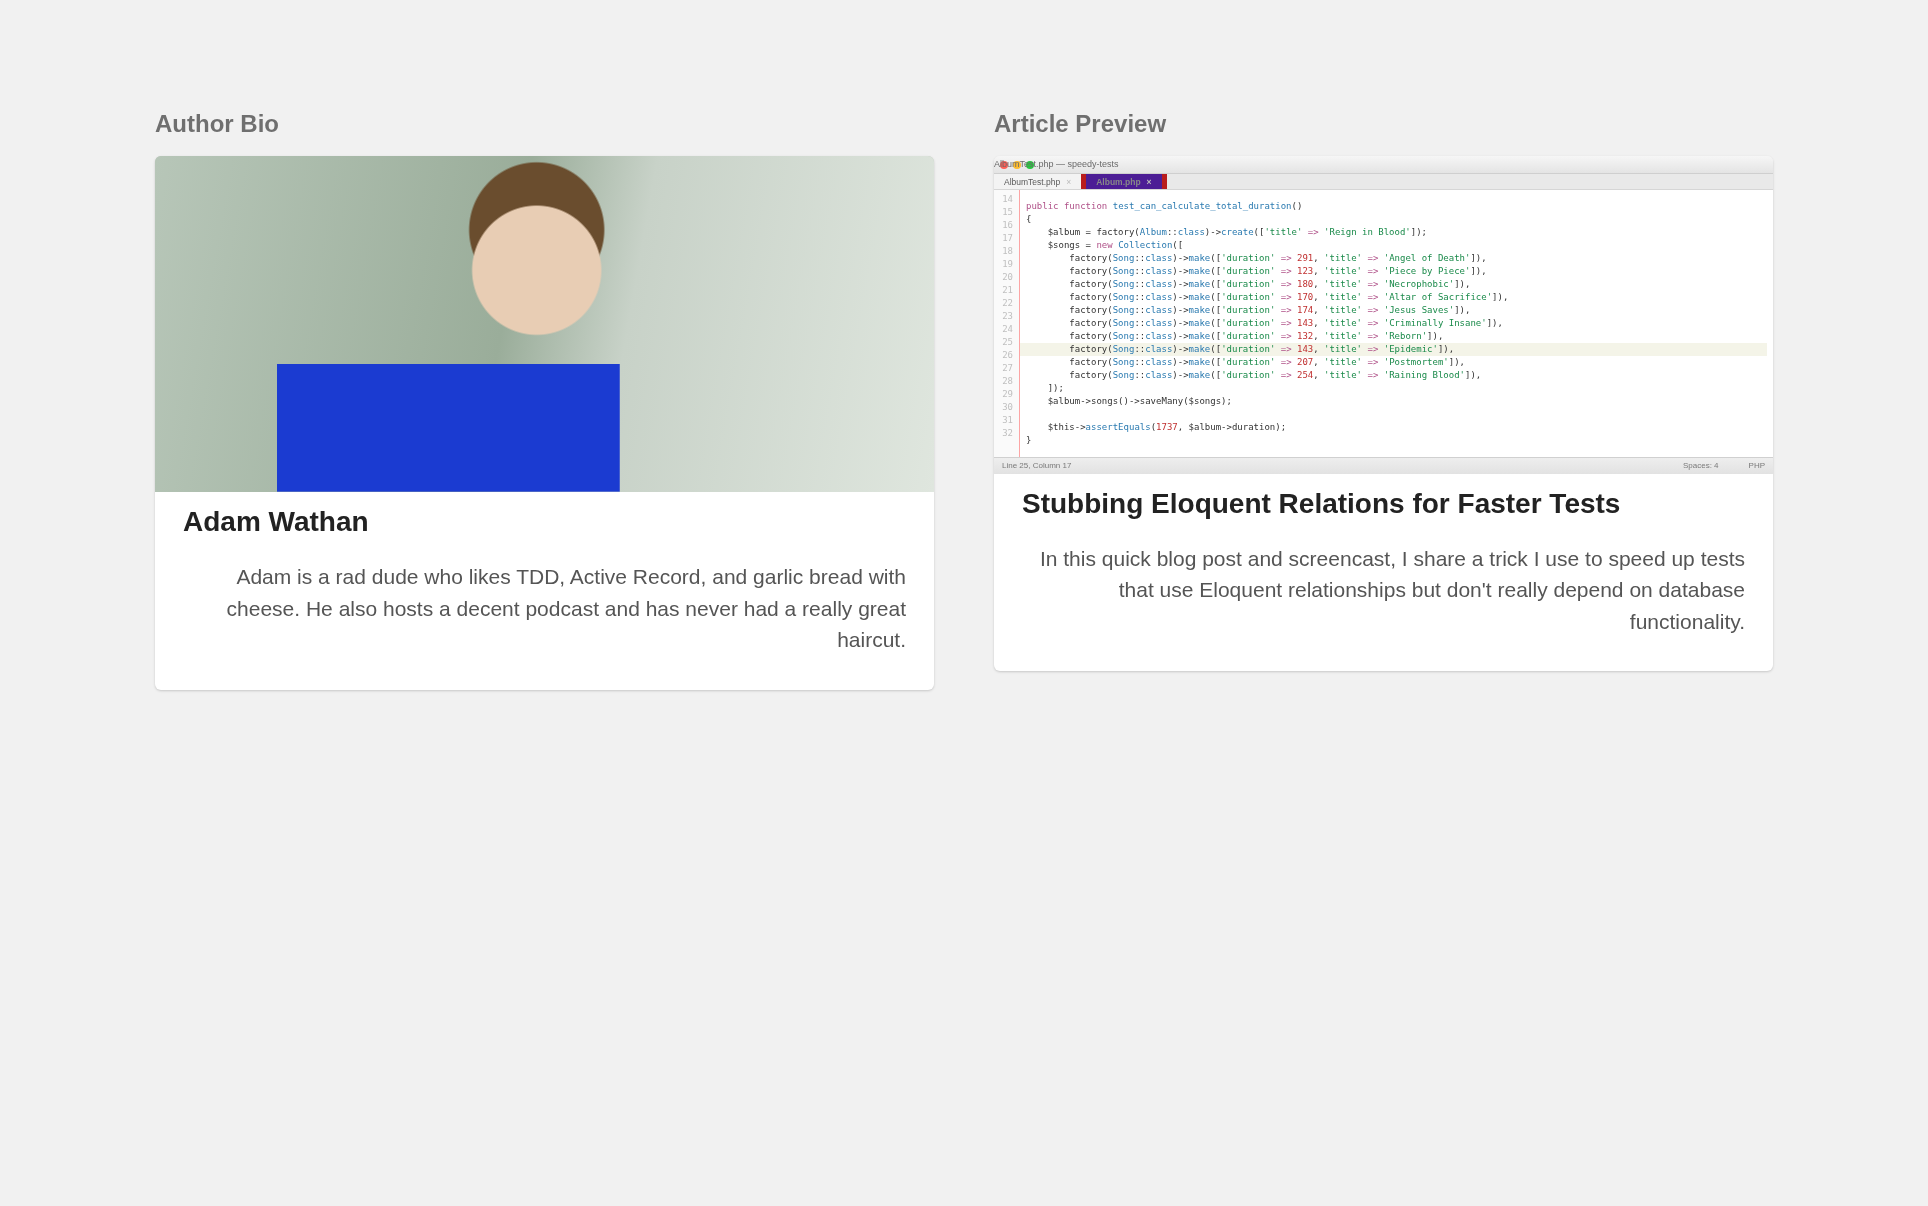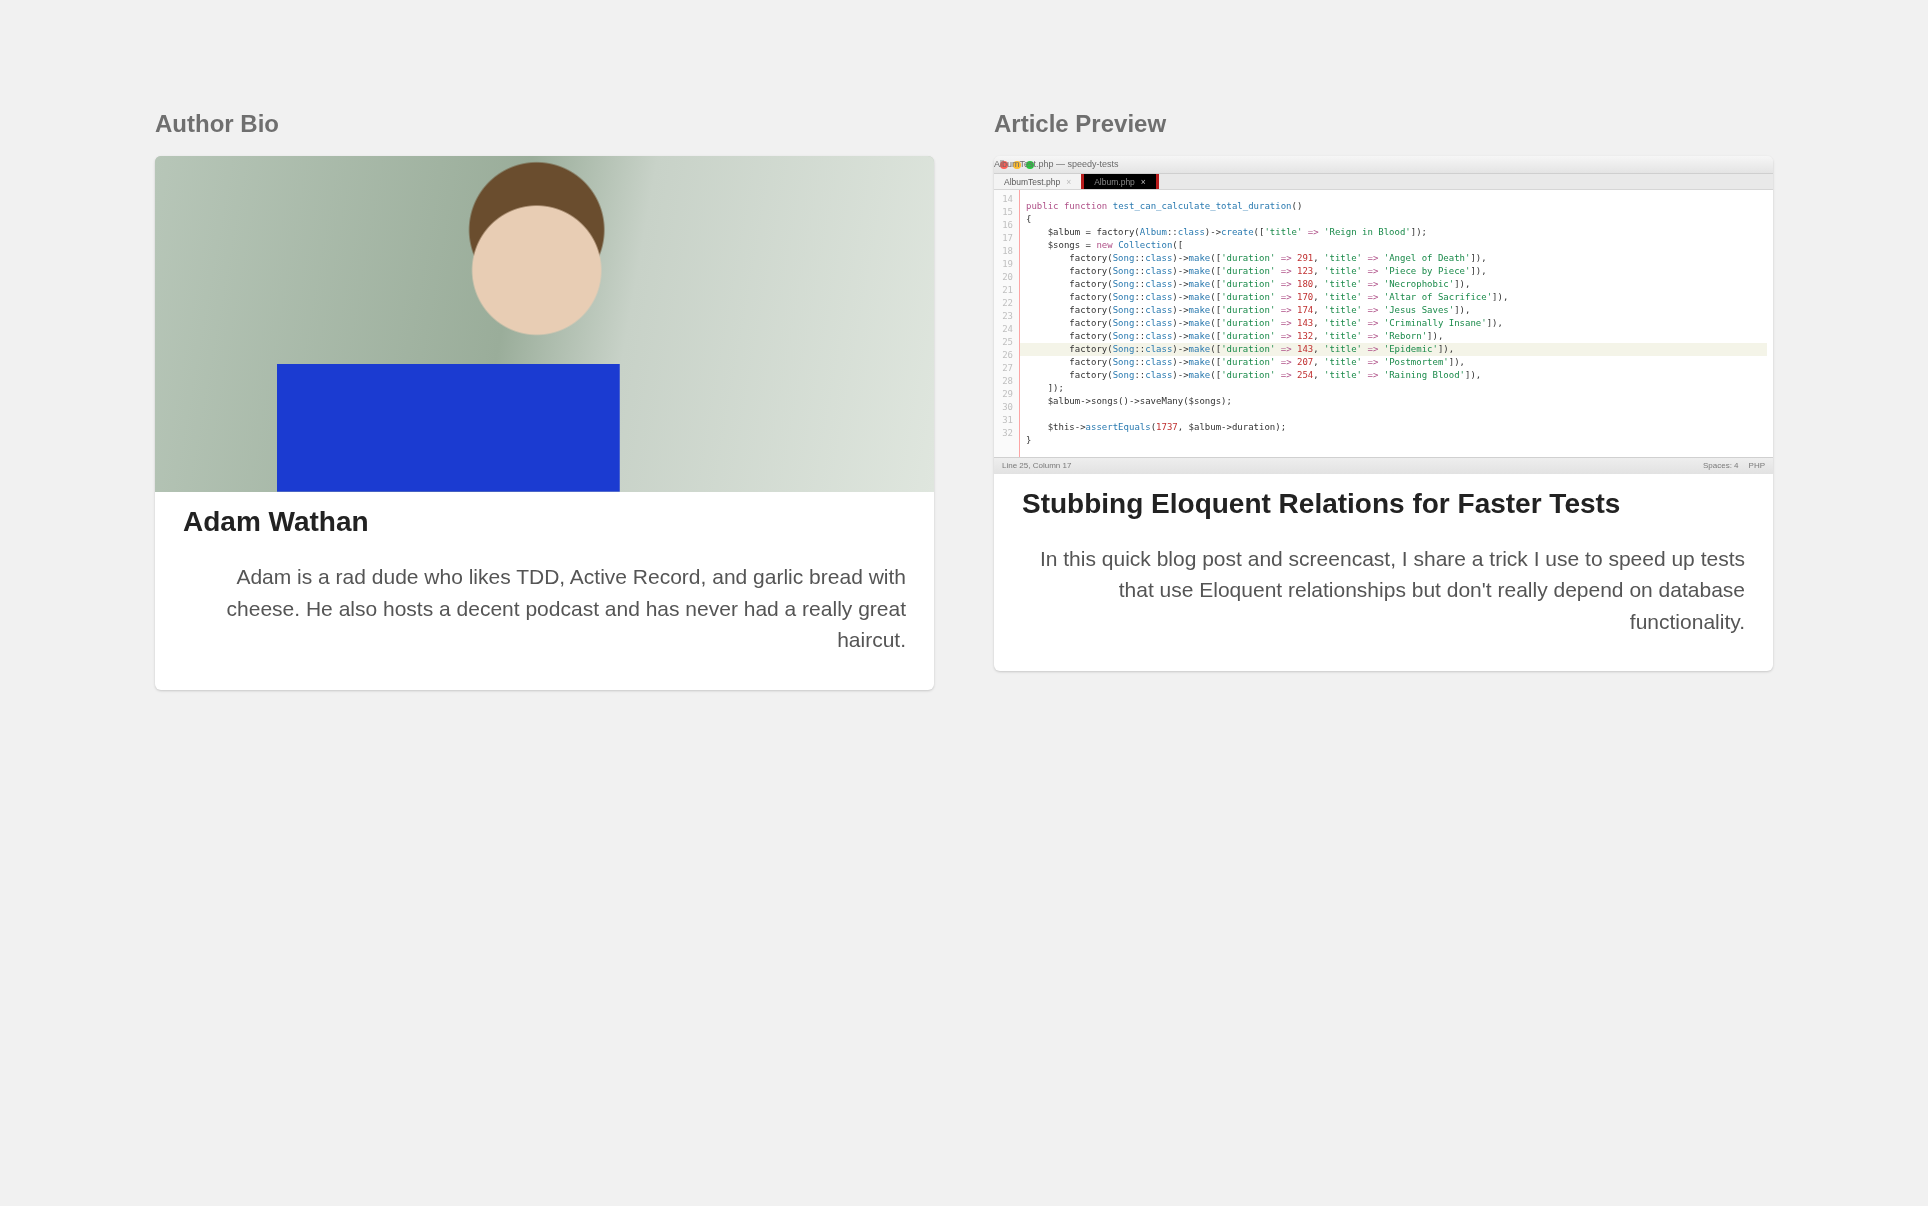--- a/index.html
+++ b/index.html
@@ -88,24 +88,24 @@
     position:absolute; left:0; right:1px; 
     font-size:9px; color:#6a6a6a; font-family:-apple-system, Helvetica, Arial, sans-serif;
     pointer-events:none;
   }
   .editor-tabs {
     display:flex; height:16px; background:#e9e9e9; border-bottom:1px solid #d6d6d6;
     font-family:-apple-system, Helvetica, Arial, sans-serif;
   }
   .editor-tab {
     padding: 2px 10px 0; font-size:8.5px; color:#5a5a5a;
-    border-right:3px solid #b91c1c; background:#f3f3f3;
+    border-right:5px solid #b91c1c; background:#f3f3f3;
     display:flex; align-items:center; gap:6px;
   }
-  .editor-tab.inactive { background:#000000; color:#888; }
+  .editor-tab.inactive { background:#4c1d95; color:#888;font-weight:bold; }
   .tab-close { color:#bbb; }
   .editor-body { display:flex; background:#fff; }
   .gutter {
     width:26px; text-align:right; color:#c0c0c0; padding:3px 6px 3px 0;
     background:#fafafa; border-right:1px solid #fca5a5;
     user-select:none;
   }
   .gutter div { height:13px; }
   .code { padding:10px 6px; flex:1; white-space:pre; overflow:hidden; }
   .code .row { height:13px; }
@@ -119,21 +119,21 @@
   .arrow     { color:#b05289; }
   .num       { color:#c03030; }
   .str       { color:#1a8a4a; }
   .editor-status {
     display:flex; justify-content:space-between;
     background:linear-gradient(#eee,#e2e2e2);
     border-top:1px solid #d0d0d0;
     font-size:8px; color:#7a7a7a; padding:2px 8px;
     font-family:-apple-system, Helvetica, Arial, sans-serif;
   }
-  .editor-status .right { display:flex; gap:10px; }
+  .editor-status .right { display:flex; gap:30px; }
 </style>
 </head>
 <body>
 
 <div class="column">
   <h3 class="col-heading">Author Bio</h3>
   <div class="card">
     <div class="card-media author-photo"></div>
     <div class="card-body">
       <h2 class="card-title">Adam Wathan</h2>

